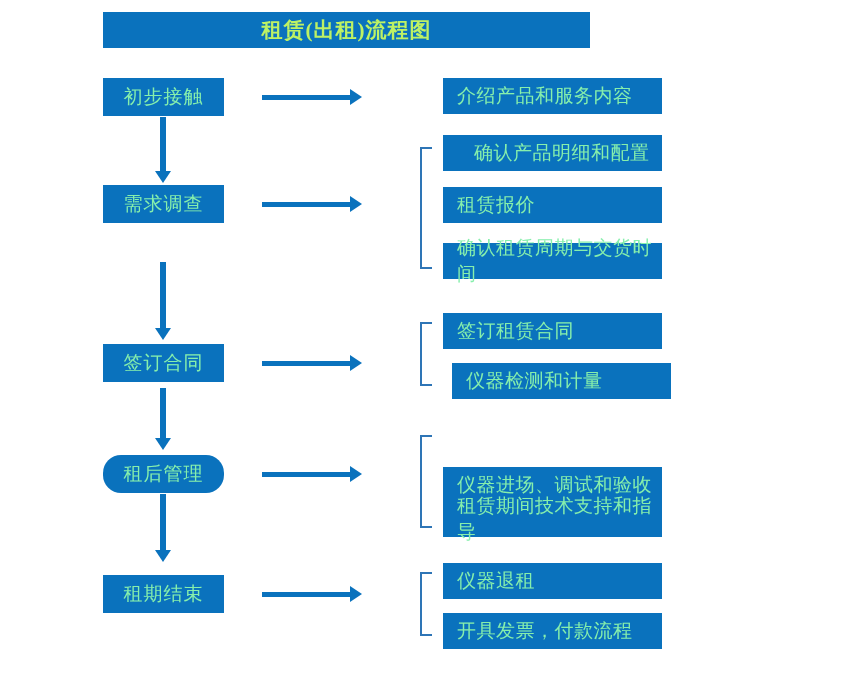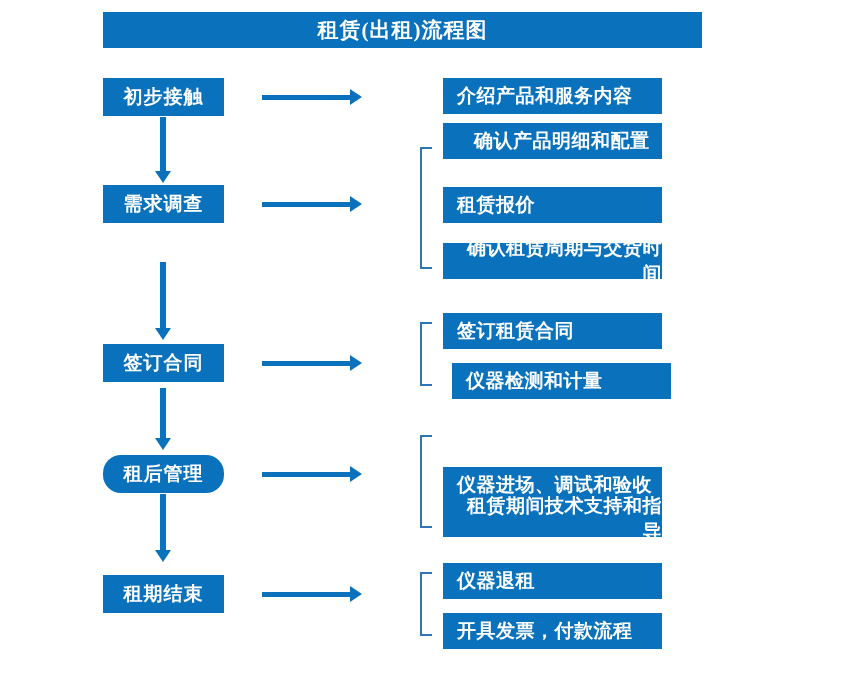--- a/index.html
+++ b/index.html
@@ -16,40 +16,39 @@
   #canvas {
     position: relative;
     width: 844px;
     height: 688px;
     background: #ffffff;
   }
   .title-bar {
     position: absolute;
     left: 103px;
     top: 12px;
-    width: 599px;
+    width: 487px;
     height: 36px;
     background: #0a72bd;
-    color: #ffffff;
+    color: #bef264;
     font-size: 21px;
     font-weight: bold;
     display: flex;
     align-items: center;
     justify-content: center;
     letter-spacing: 1px;
   }
   .node {
     position: absolute;
     background: #0a72bd;
-    color: #ffffff;
-    font-weight: bold;
+    color: #86efac;
+    font-weight: normal;
     display: flex;
     align-items: center;
     box-sizing: border-box;
-    text-align: right;
   }
   .node.left {
     left: 103px;
     width: 121px;
     height: 38px;
     font-size: 19px;
     justify-content: center;
     letter-spacing: 1px;
   }
   .node.right {
@@ -131,21 +130,21 @@
     <div class="shaft" style="height:54px;"></div>
     <div class="head" style="top:54px;"></div>
   </div>
 
   <div class="node left" style="top:185px;">需求调查</div>
   <div class="h-arrow" style="left:262px; top:195px; width:100px;">
     <div class="shaft" style="width:88px;"></div>
     <div class="head" style="left:88px;"></div>
   </div>
   <div class="bracket" style="left:420px; top:147px; height:122px;"></div>
-  <div class="node right" style="top:123px;padding-left:31px;">确认产品明细和配置</div>
+  <div class="node right" style="top:135px;padding-left:31px;">确认产品明细和配置</div>
   <div class="node right" style="top:187px;">租赁报价</div>
   <div class="node right" style="top:243px;">确认租赁周期与交货时间</div>
 
   <div class="v-arrow" style="left:154px; top:262px; height:78px;">
     <div class="shaft" style="height:66px;"></div>
     <div class="head" style="top:66px;"></div>
   </div>
 
   <div class="node left" style="top:344px;">签订合同</div>
   <div class="h-arrow" style="left:262px; top:354px; width:100px;">

